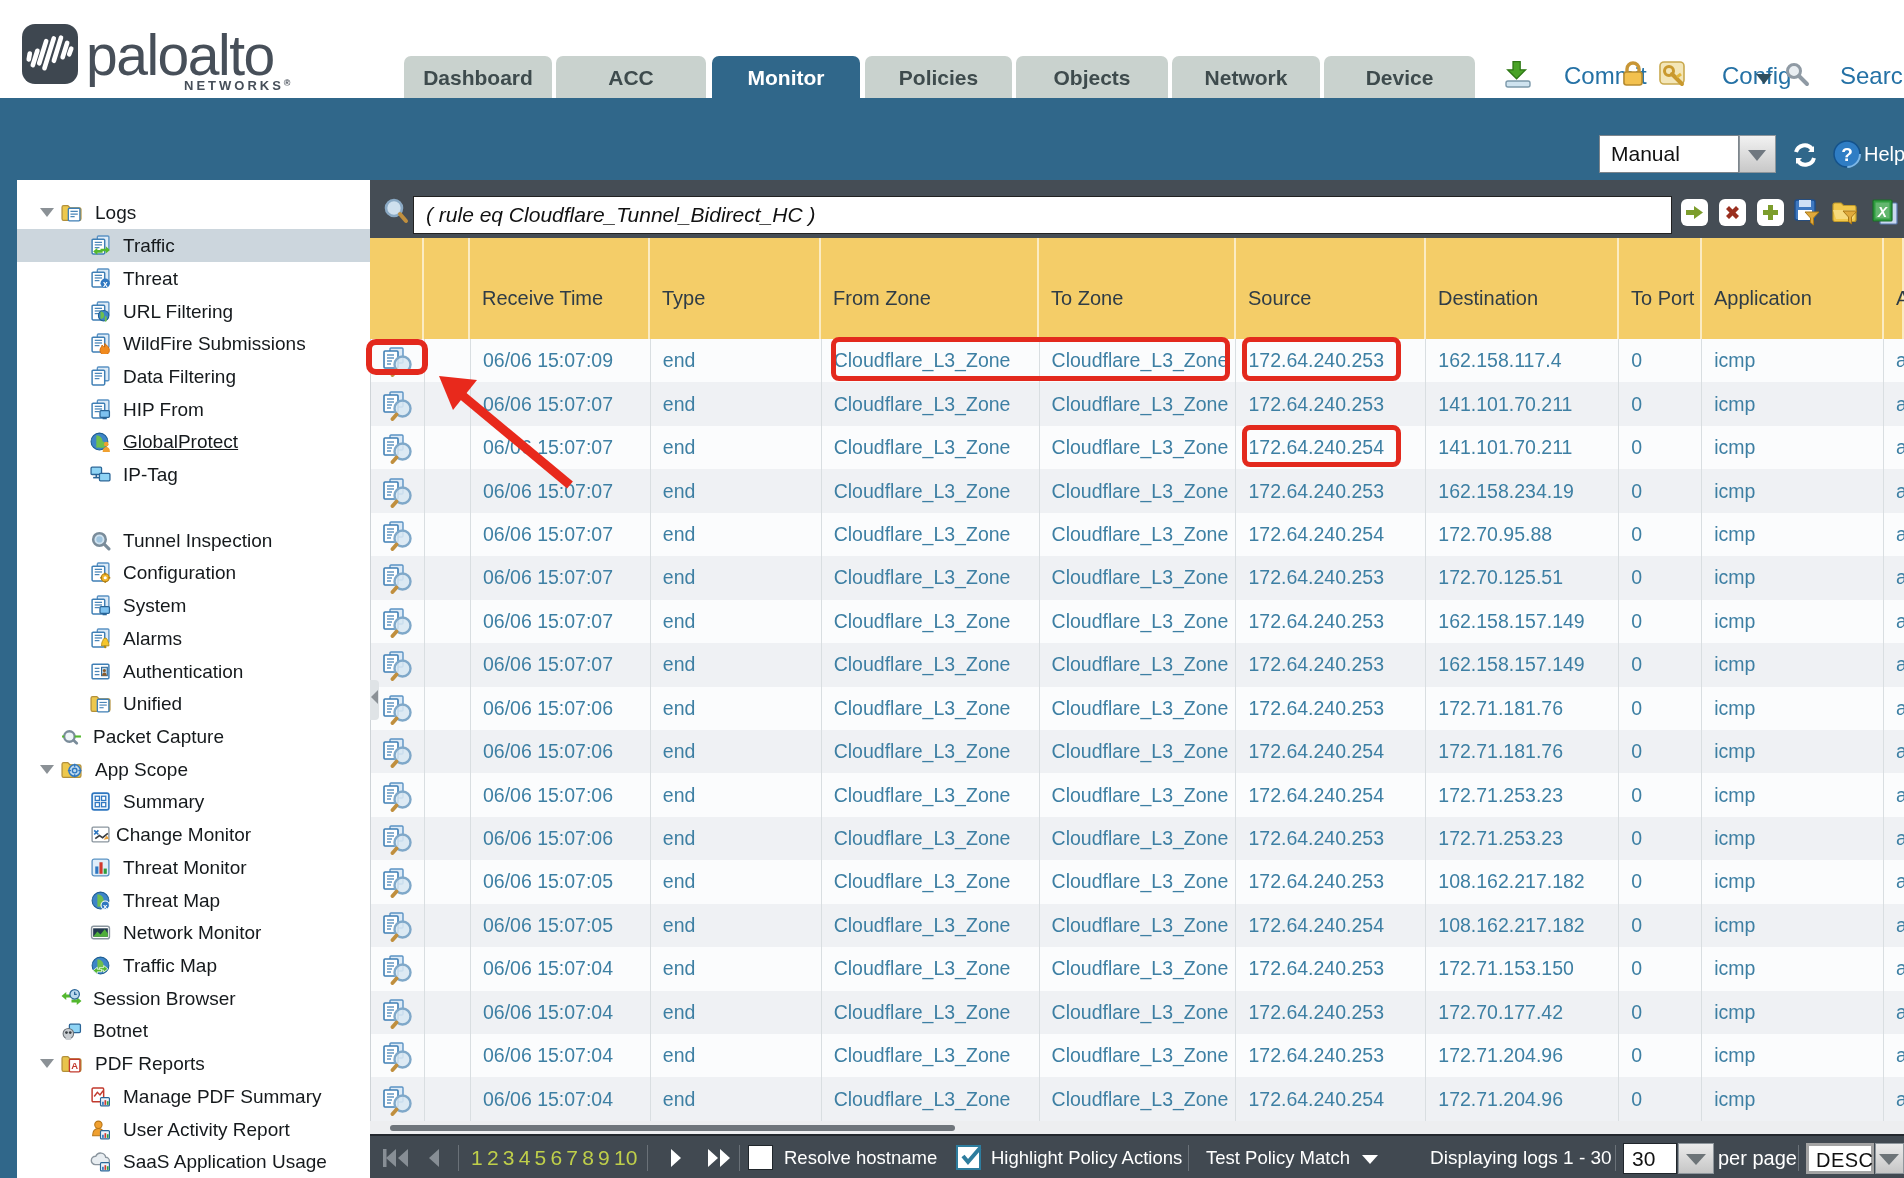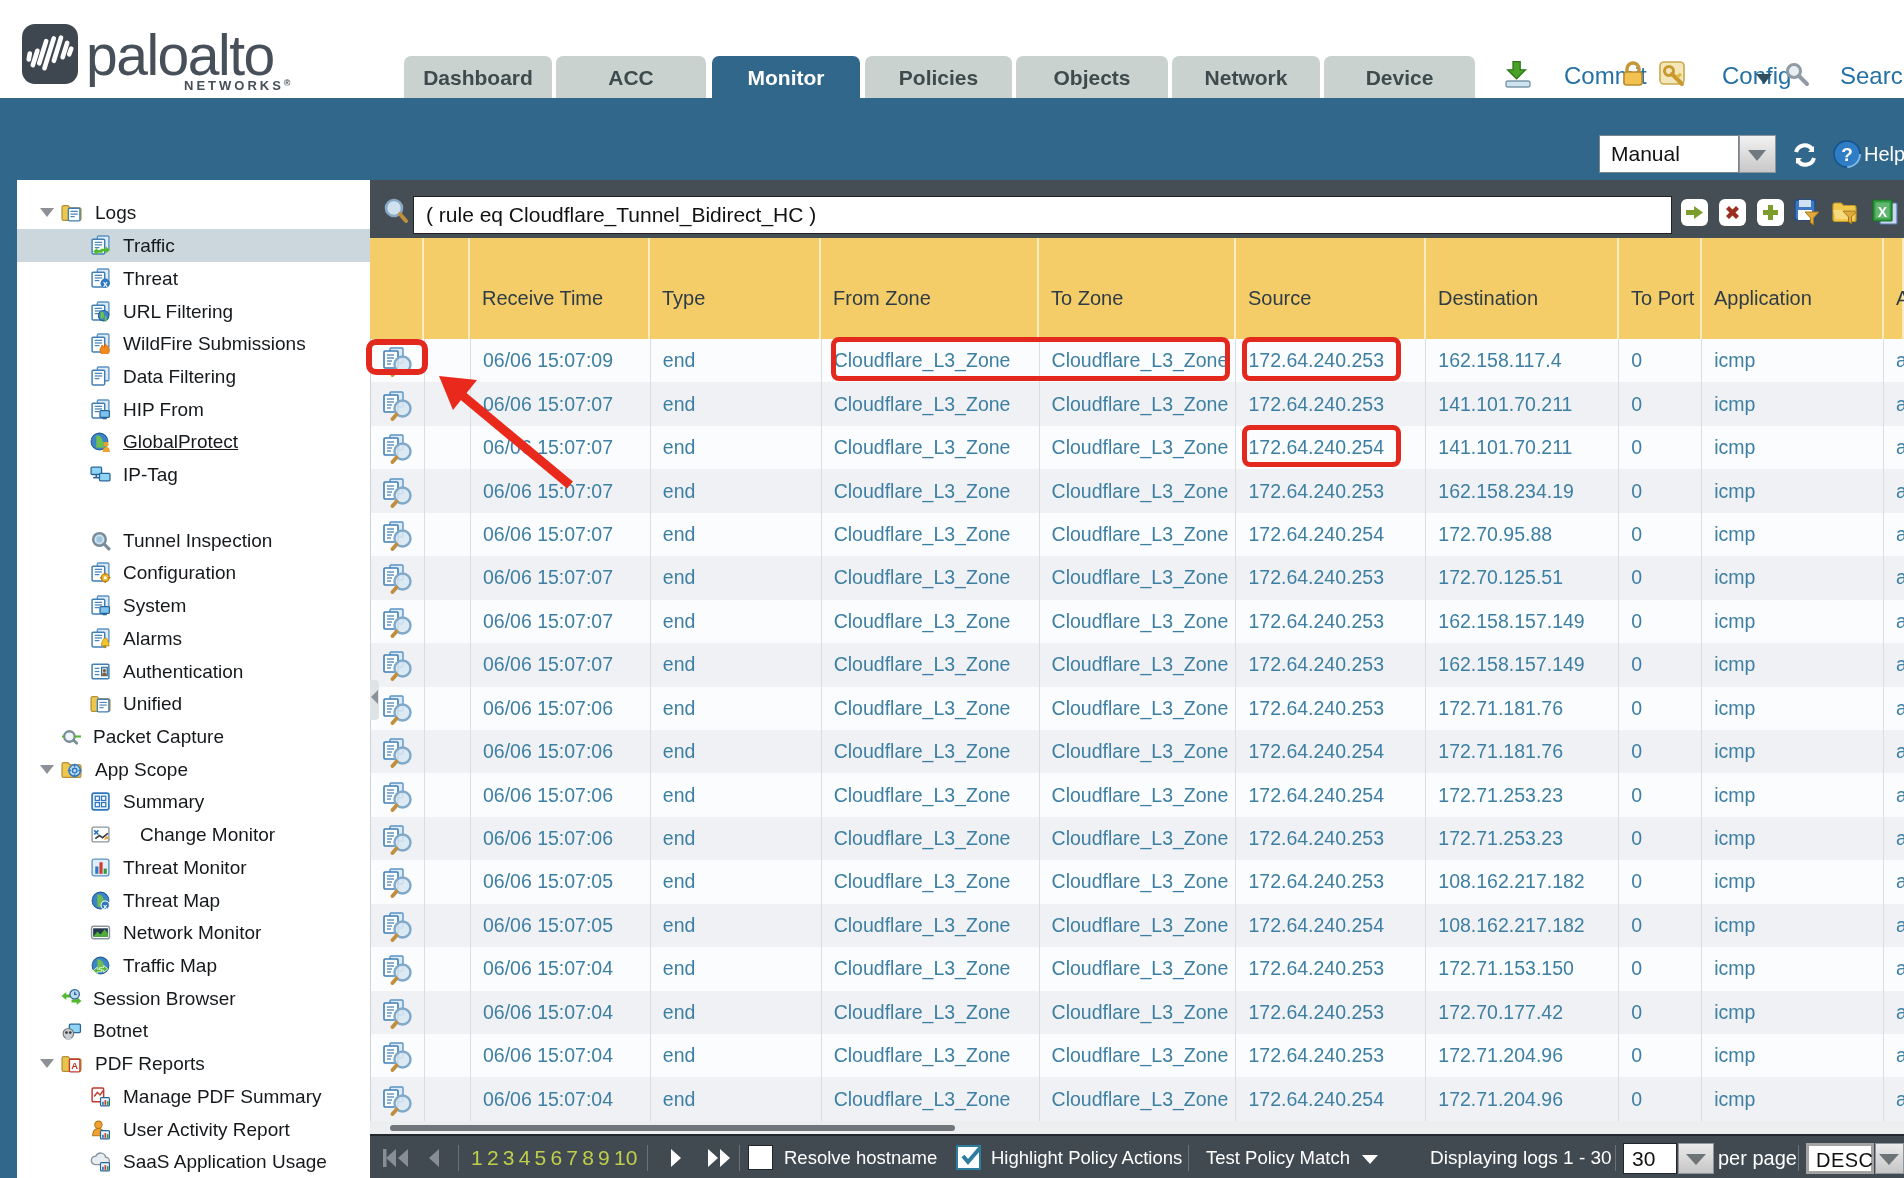--- a/index.html
+++ b/index.html
@@ -14,21 +14,21 @@
 
 #band{position:absolute;left:0;top:98px;width:1904px;height:82px;background:#30678a;}
 
 #leftstrip{position:absolute;left:0;top:180px;width:17px;height:998px;background:#30678a;}
 #sidebar{position:absolute;left:17px;top:180px;width:353px;height:998px;background:#fff;border-radius:8px 0 0 0;overflow:hidden;}
 .sitem{position:absolute;height:33px;line-height:33px;font-size:19px;color:#15191c;white-space:nowrap;}
 .sitem .ic{position:absolute;top:6px;width:21px;height:21px;}
 .sel{position:absolute;left:0;width:353px;height:33px;background:#ccd6dd;}
 .exp{position:absolute;width:0;height:0;border-left:7px solid transparent;border-right:7px solid transparent;border-top:9px solid #8b9196;top:12px;}
 
-#filterbar{position:absolute;left:370px;top:180px;width:1534px;height:58px;background:#454d55;}
+#filterbar{position:absolute;left:370px;top:180px;width:1534px;height:58px;background:#454d55;font-style:italic;}
 #finput{position:absolute;width:1259px;height:38px;background:#fff;border:1px solid #222;
  font-size:21px;color:#111;line-height:36px;padding-left:12px;}
 .fbtn{position:absolute;top:19px;width:27px;height:27px;background:#fff;border-radius:6px;}
 
 #thead{position:absolute;left:370px;top:238px;width:1534px;height:101px;background:#f4cd68;display:flex;}
 #thead .hc{height:120px;border-right:2px solid rgba(255,255,255,.6);display:flex;align-items:center;padding-left:12px;
  font-size:20px;color:#2f3c46;}
 #rows{position:absolute;left:370px;top:339px;width:1534px;height:782px;overflow:hidden;border-left:1px solid #cfd4d8;}
 .row{display:flex;height:43.44px;}
 .row.odd{background:#fbfcfd;}
@@ -351,21 +351,21 @@
       </svg>
 <span style="position:absolute;left:106px;">Summary</span>
 </div>
 <div class="sitem" style="left:0;top:638.1px;width:353px;">
 <svg class="ic" style="left:73px" viewBox="0 0 20 20" width="22" height="22">
         <rect x="2" y="3" width="16" height="14" rx="1" fill="#fff" stroke="#8a959e" stroke-width="1.3"></rect>
         <path d="M4 6 l4 4 m0 -4 l-4 4" stroke="#2f77c0" stroke-width="1.6"></path>
         <path d="M5 14 l4 -3 3 2 5 -4" fill="none" stroke="#3a3f44" stroke-width="1.6"></path>
         <path d="M13 15 l5 -1 -2 -3 z" fill="#e8a13c"></path>
       </svg>
-<span style="position:absolute;left:123px;text-align:right;">Change Monitor</span>
+<span style="position:absolute;left:99px;text-align:right;">Change Monitor</span>
 </div>
 <div class="sitem" style="left:0;top:670.8px;width:353px;">
 <svg class="ic" style="left:73px" viewBox="0 0 20 20" width="22" height="22">
         <rect x="2" y="2" width="16" height="16" rx="2" fill="#dfeefa" stroke="#5b93c4" stroke-width="1.3"></rect>
         <rect x="5" y="9" width="3" height="7" fill="#2f77c0"></rect>
         <rect x="9" y="5" width="3" height="11" fill="#d23a2e"></rect>
         <rect x="13" y="11" width="3" height="5" fill="#2f9e3f"></rect>
       </svg>
 <span style="position:absolute;left:106px;">Threat Monitor</span>
 </div>

